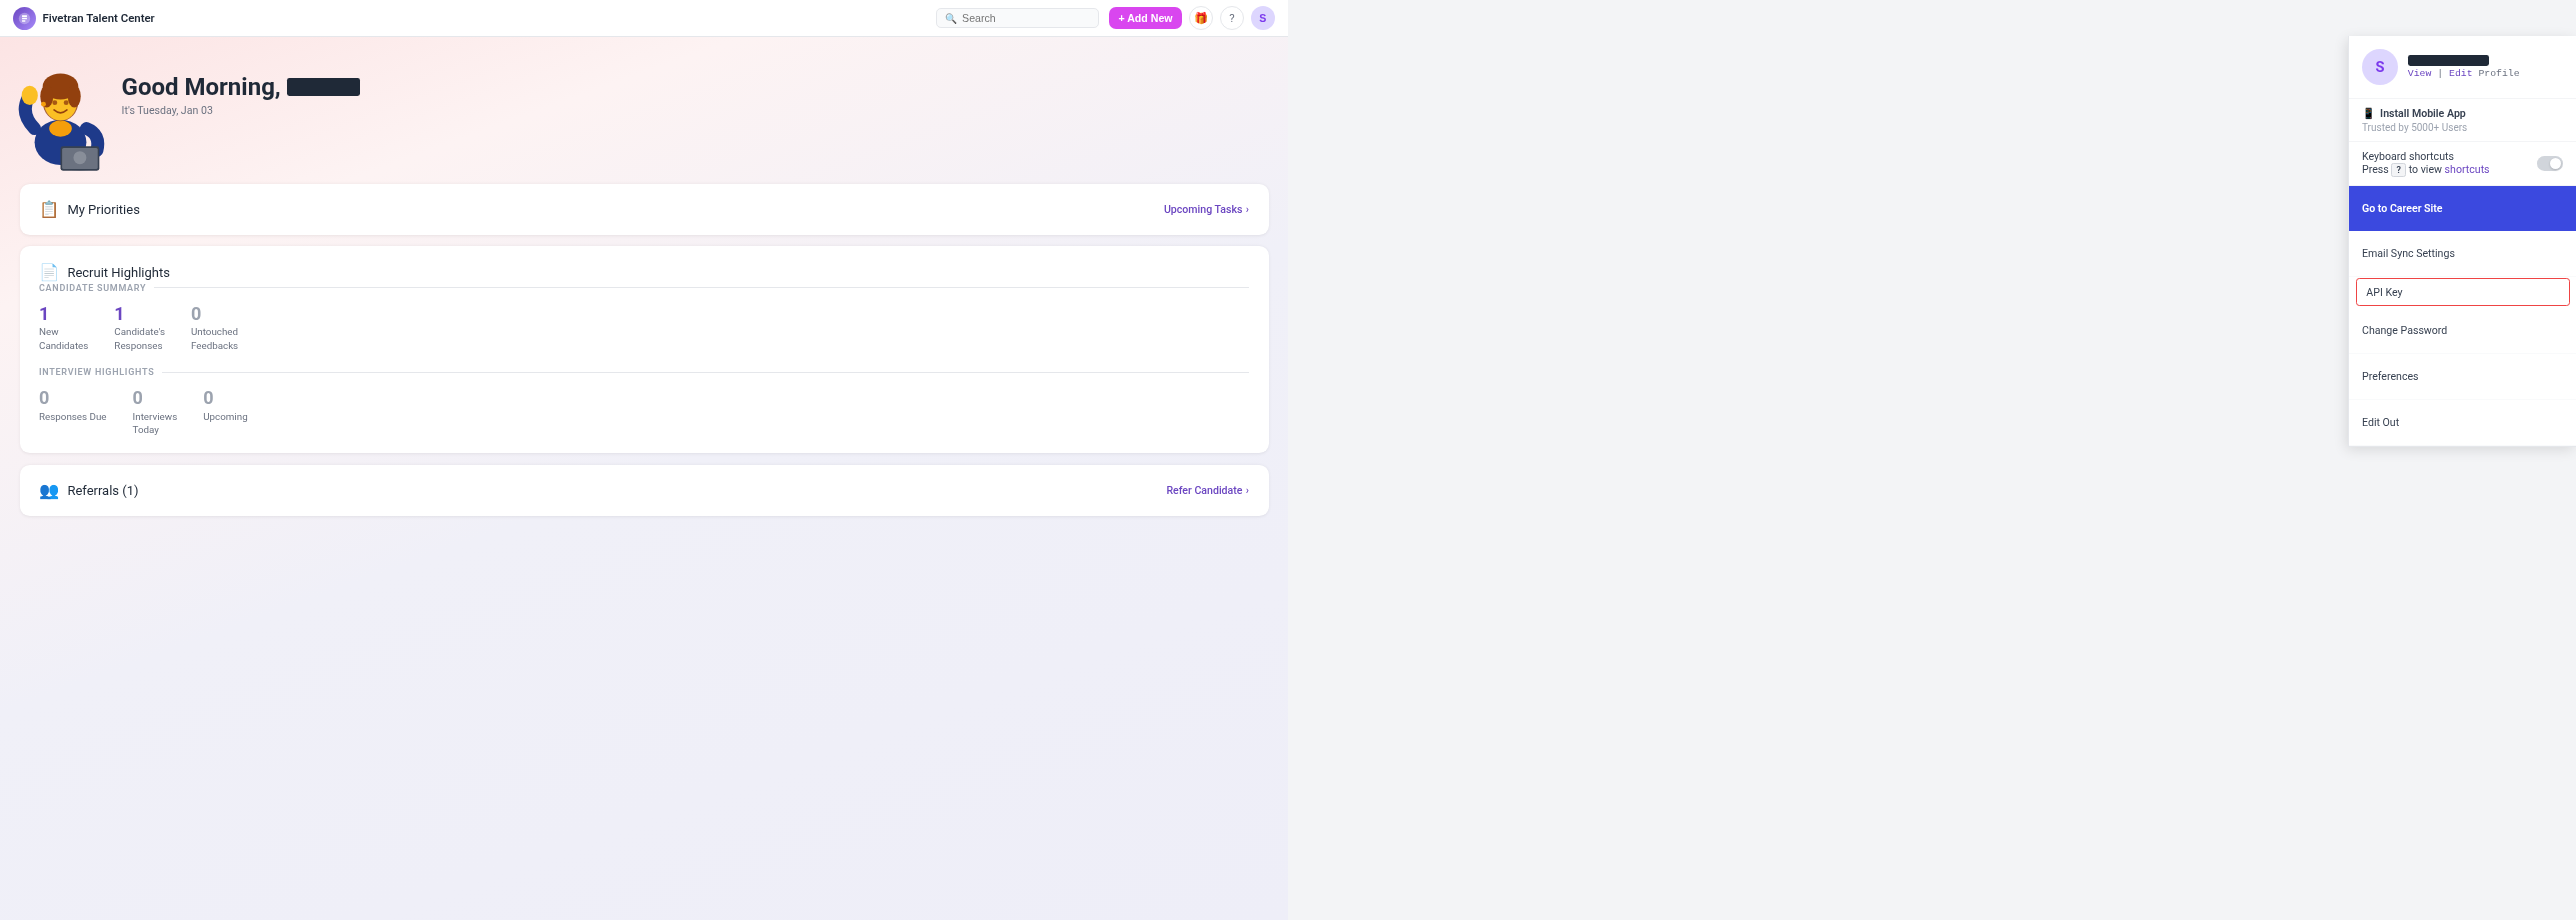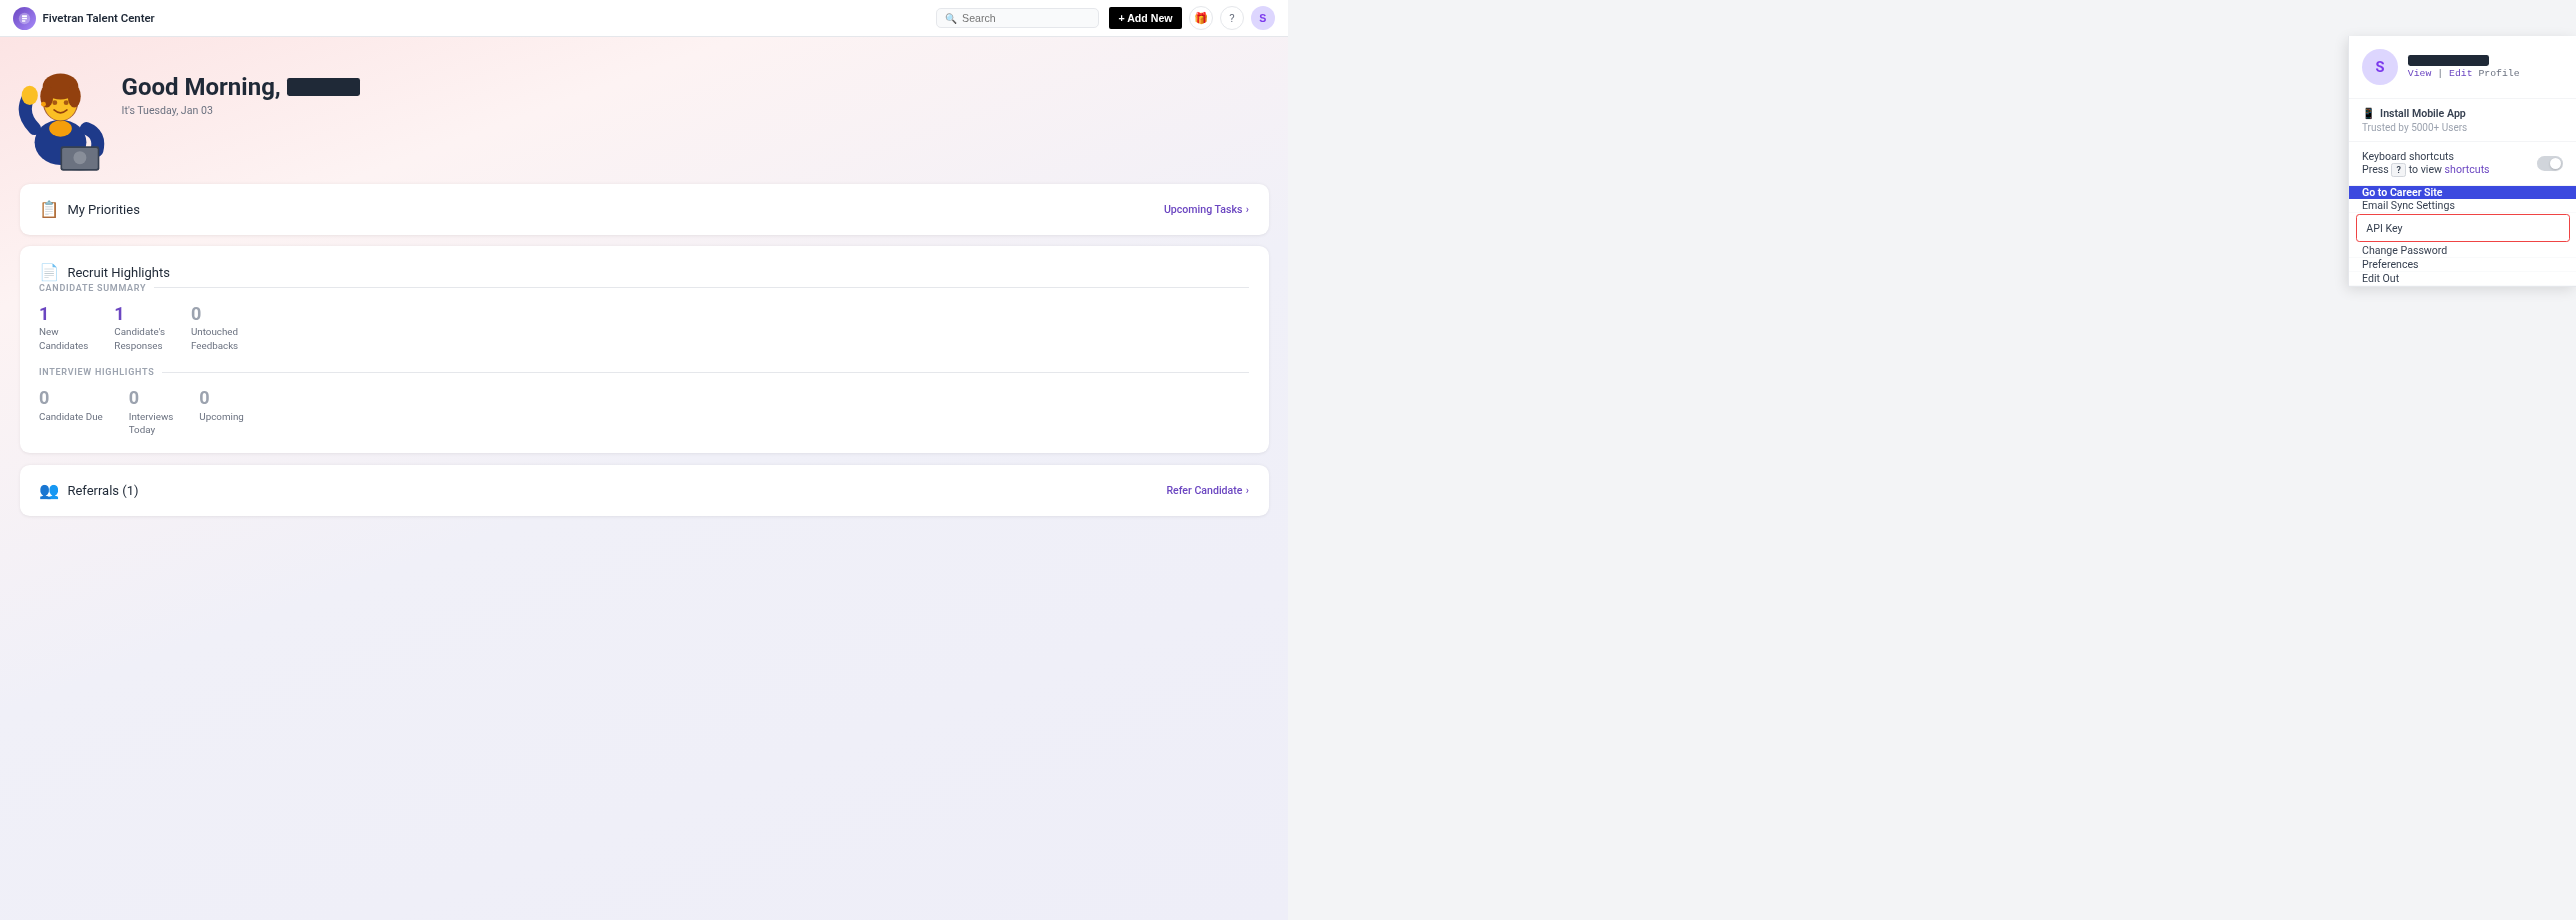--- a/index.html
+++ b/index.html
@@ -68,24 +68,24 @@
       color: #9ca3af;
       font-size: 9.8px;
     }
     .topnav-actions {
       display: flex;
       align-items: center;
       gap: 6.5px;
       margin-left: 9.8px;
     }
     .btn-add-new {
-      background: #000000;
+      background: #d946ef;
       color: white;
       border: none;
-      border-radius: 2px;
+      border-radius: 7px;
       padding: 4.9px 9.8px;
       font-size: 10.6px;
       font-weight: 600;
       cursor: pointer;
       display: flex;
       align-items: center;
       gap: 3.3px;
     }
     .icon-btn {
       width: 24.4px;
@@ -306,21 +306,21 @@
     .dropdown-profile-links a {
       color: #6b46c1;
       text-decoration: none;
       font-weight: 500;
     }
 
     .dropdown-item {
       display: flex;
       align-items: center;
       gap: 8.1px;
-      padding: 0 13px;
+      padding: 16px 13px;
       font-size: 10.6px;
       color: #374151;
       cursor: pointer;
       border-bottom: 0.8px solid #f9fafb;
     }
     .dropdown-item.highlighted {
       background: #3b49df;
       color: #fff;
       font-weight: 600;
       border: none;
@@ -523,21 +523,21 @@
             </div>
           </div>
 
           <div class="highlights-row" style="margin-top:14.6px;">
             <span class="highlights-section-label">INTERVIEW HIGHLIGHTS</span>
             <div class="highlights-divider"></div>
           </div>
           <div class="highlights-columns">
             <div class="highlight-stat">
               <span class="highlight-number zero">0</span>
-              <span class="highlight-label">Candidate Due</span>
+              <span class="highlight-label">Responses Due</span>
             </div>
             <div class="highlight-stat">
               <span class="highlight-number zero">0</span>
               <span class="highlight-label">Interviews<br>Today</span>
             </div>
             <div class="highlight-stat">
               <span class="highlight-number zero">0</span>
               <span class="highlight-label">Upcoming</span>
             </div>
           </div>

